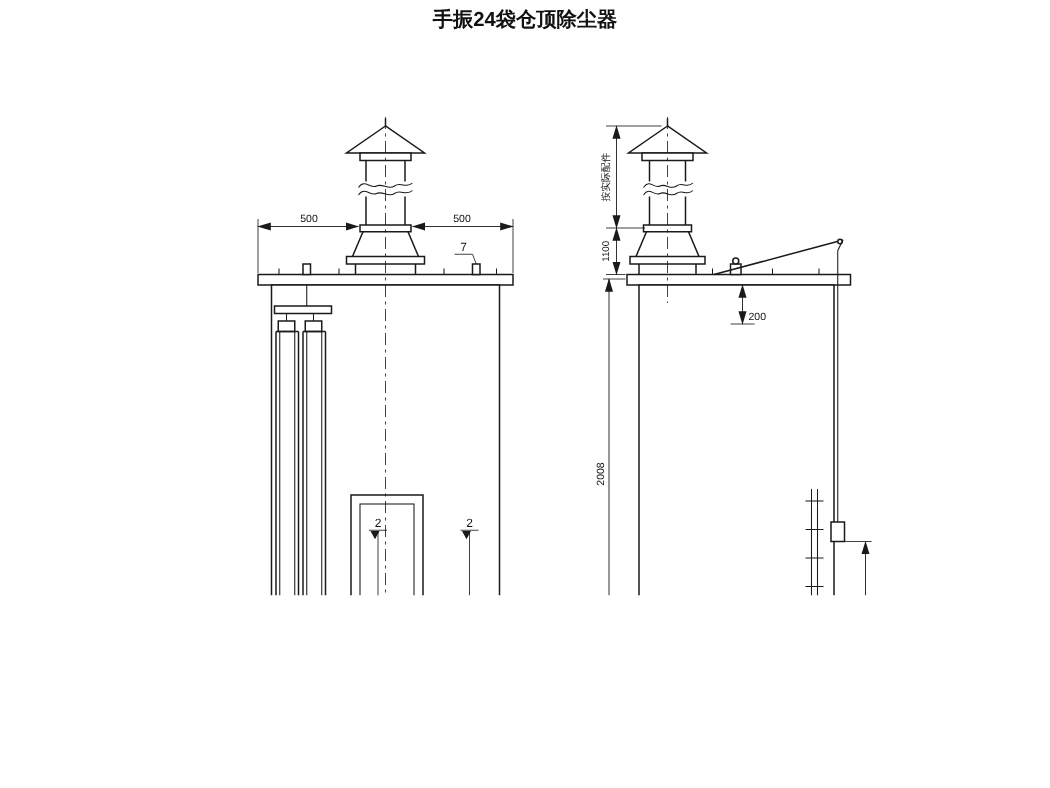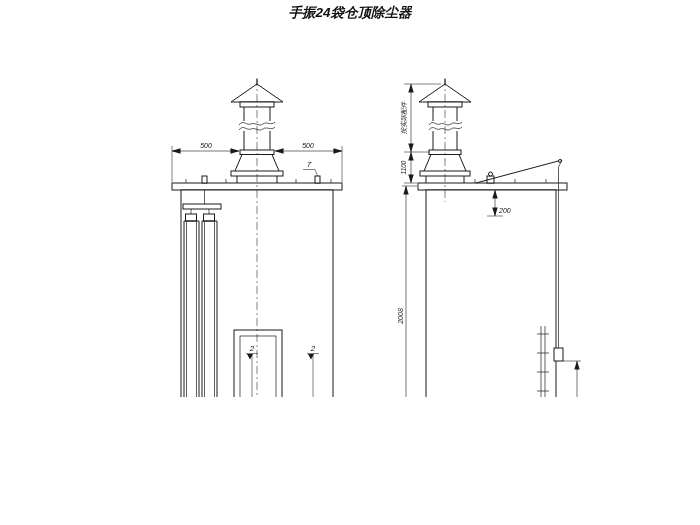--- a/index.html
+++ b/index.html
@@ -1,16 +1,16 @@
 <!DOCTYPE html>
 <html><head>
 <meta charset="utf-8">
 <style>
   html,body{margin:0;padding:0;background:#ffffff;}
-  .canvas{position:relative;width:700px;height:397px;background:#ffffff;overflow:hidden;font-style:italic;}
+  .canvas{position:relative;width:700px;height:397px;background:#ffffff;overflow:hidden;}
   svg{display:block;}
   .ln{stroke:#1a1a1a;stroke-width:1;fill:none;}
   .thin{stroke-width:0.7;}
   .fw{fill:#ffffff;}
   .ext{stroke:#1a1a1a;stroke-width:0.55;fill:none;}
   .dim{stroke:#1a1a1a;stroke-width:0.6;fill:none;marker-start:url(#arr);marker-end:url(#arr);}
   .chainline{stroke:#1a1a1a;stroke-width:0.6;fill:none;}
   .tick{stroke:#1a1a1a;stroke-width:0.9;}
   .cl{stroke:#1a1a1a;stroke-width:0.55;fill:none;stroke-dasharray:8 3 2 3;}
   text{fill:#111;font-family:"Liberation Sans","DejaVu Sans",sans-serif;}

